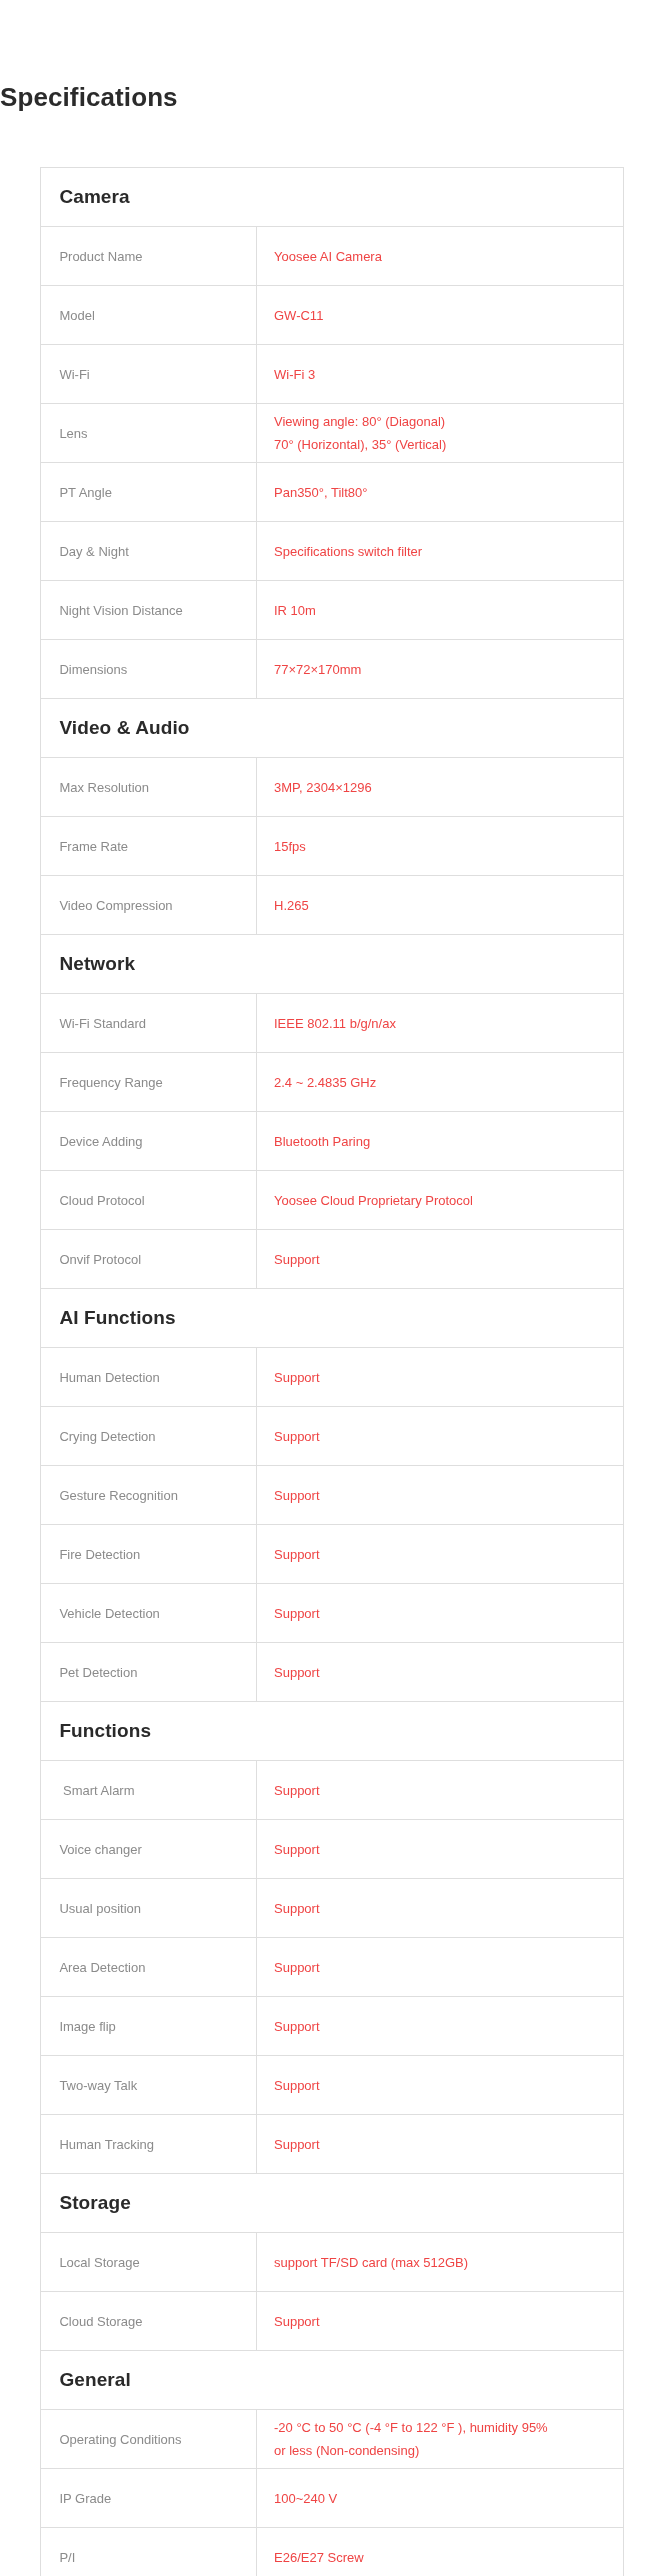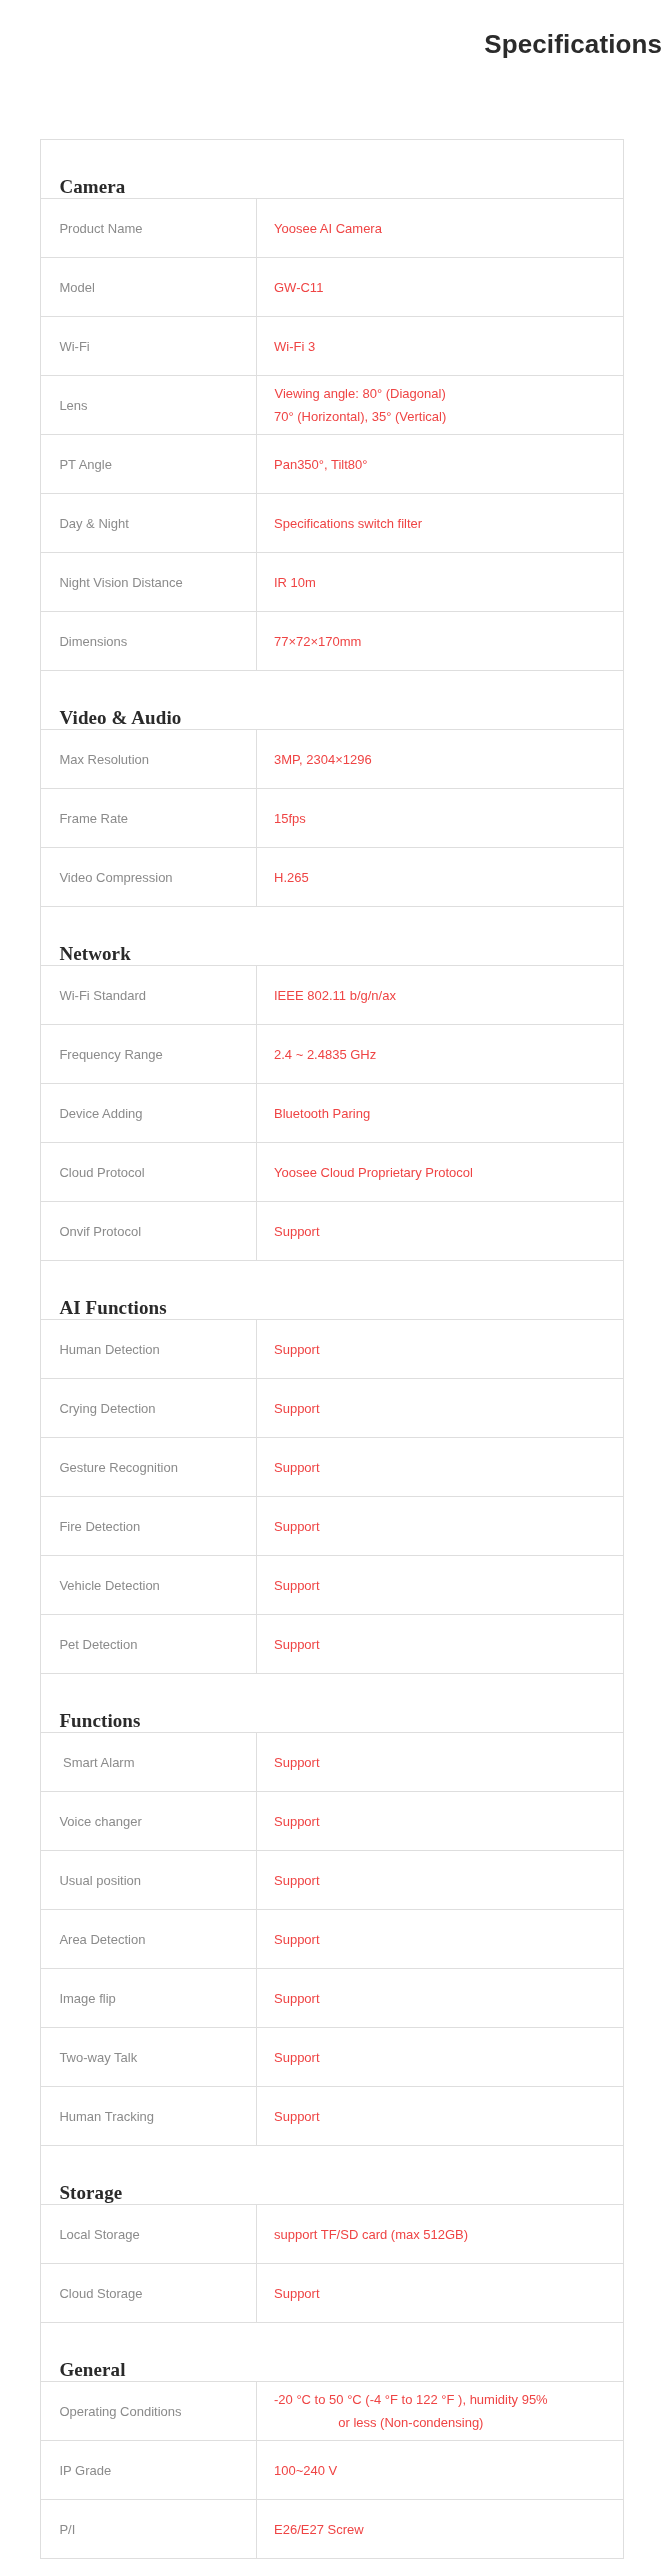--- a/index.html
+++ b/index.html
@@ -6,58 +6,57 @@
   body {
     width: 662px;
     height: 2576px;
     position: relative;
     font-family: "Liberation Sans", sans-serif;
     -webkit-font-smoothing: antialiased;
   }
   .page-header {
     height: 139px;
     box-sizing: border-box;
-    padding-top: 29px;
-    text-align: right;
+    padding-top: 54px;
+    text-align: left;
+    margin-top: 28px;
   }
   .page-title {
     font-size: 26px;
     line-height: 31px;
     font-weight: 700;
     color: #2b2b2b;
     letter-spacing: 0.1px;
   }
   .spec-table {
     margin-left: 40px;
     width: 582px;
     border-top: 0.6px solid #dedede;
     border-left: 0.6px solid #dedede;
     border-right: 0.6px solid #dedede;
     background: #ffffff;
   }
   .section-row {
     height: 58px;
     display: flex;
-    align-items: flex-end;
+    align-items: center;
     padding-left: 18.4px;
     box-sizing: content-box;
     border-bottom: 0.6px solid #dedede;
-    font-family: Liberation Serif, serif;
   }
   .section-title {
     font-size: 19px;
     font-weight: 700;
     color: #2a2a2a;
     letter-spacing: 0.1px;
   }
   .data-row {
     display: flex;
     min-height: 58px;
     border-bottom: 0.6px solid #dedede;
-    text-align: center;
   }
   .cell {
     box-sizing: border-box;
     display: flex;
     align-items: center;
     font-size: 13px;
     line-height: 23px;
     white-space: pre-wrap;
   }
   .cell.label {

